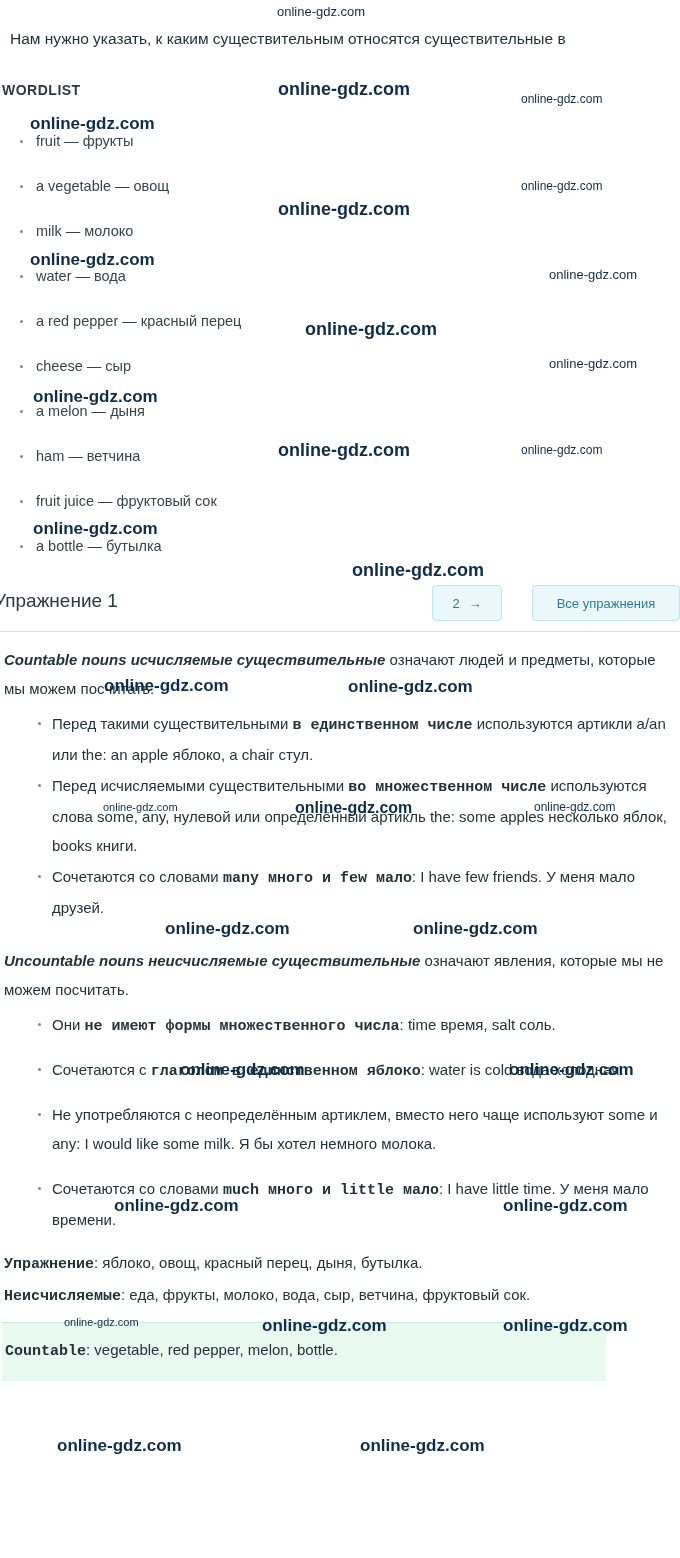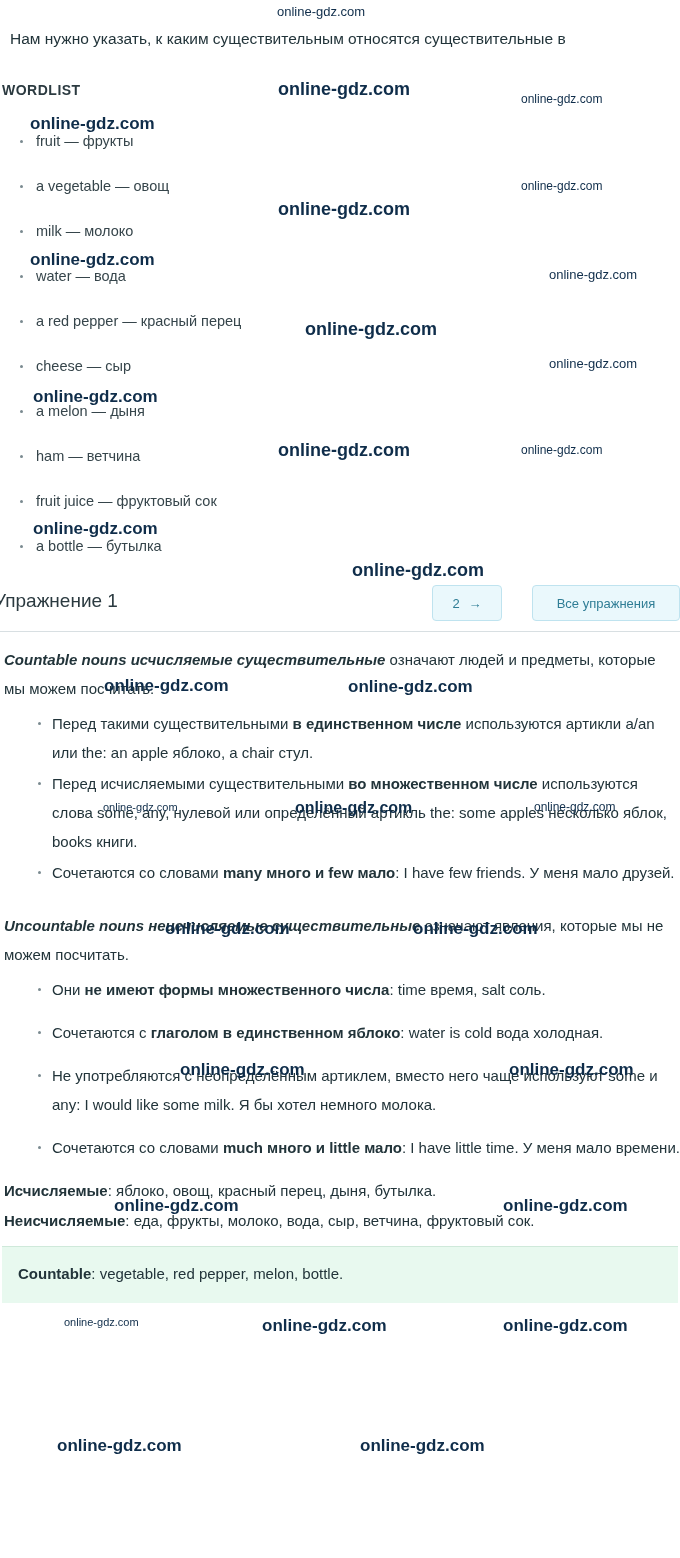--- a/index.html
+++ b/index.html
@@ -167,37 +167,37 @@
     content: "";
     position: absolute;
     left: 0px;
     top: 13px;
     width: 3px;
     height: 3px;
     background: #7a8a90;
     border-radius: 50%;
   }
   ul.bullets.spaced li { margin-bottom: 14px; }
-  b { font-weight: bold; }
+  b { font-weight: bold; font-family: Liberation Mono, monospace; }
 
   .gap-1 { height: 22px; }
 
   
   .ans-line {
     font-size: 15px;
     line-height: 30px;
     color: #22343a;
     margin-left: 2px;
   }
   .answer-box {
     margin-top: 10px;
     background: #e8f9ef;
     border-top: 1px solid #cfe9da;
-    padding: 12px 8px 14px 16px;
-    width: 676px;
+    padding: 12px 8px 14px 3px;
+    width: 604px;
     box-sizing: border-box;
   }
   .answer-box div {
     font-size: 15px;
     line-height: 30px;
     color: #22343a;
   }
 </style>
 </head>
 <body>
@@ -262,21 +262,21 @@
       </li>
       <li>
         <span>Не употребляются с неопределённым артиклем, вместо него чаще используют some и any: I would like some milk. Я бы хотел немного молока.</span><b></b><span></span>
       </li>
       <li>
         <span>Сочетаются со словами </span><b>much много и little мало</b><span>: I have little time. У меня мало времени.</span>
       </li>
     </ul>
 
     <div class="ans-line">
-      <b>Исчисляемые</b><span>: яблоко, овощ, красный перец, дыня, бутылка.</span>
+      <b>Упражнение</b><span>: яблоко, овощ, красный перец, дыня, бутылка.</span>
     </div>
     <div class="ans-line">
       <b>Неисчисляемые</b><span>: еда, фрукты, молоко, вода, сыр, ветчина, фруктовый сок.</span>
     </div>
 
     <div class="answer-box">
       <div>
         <b>Countable</b><span>: vegetable, red pepper, melon, bottle.</span>
       </div>
     </div>

